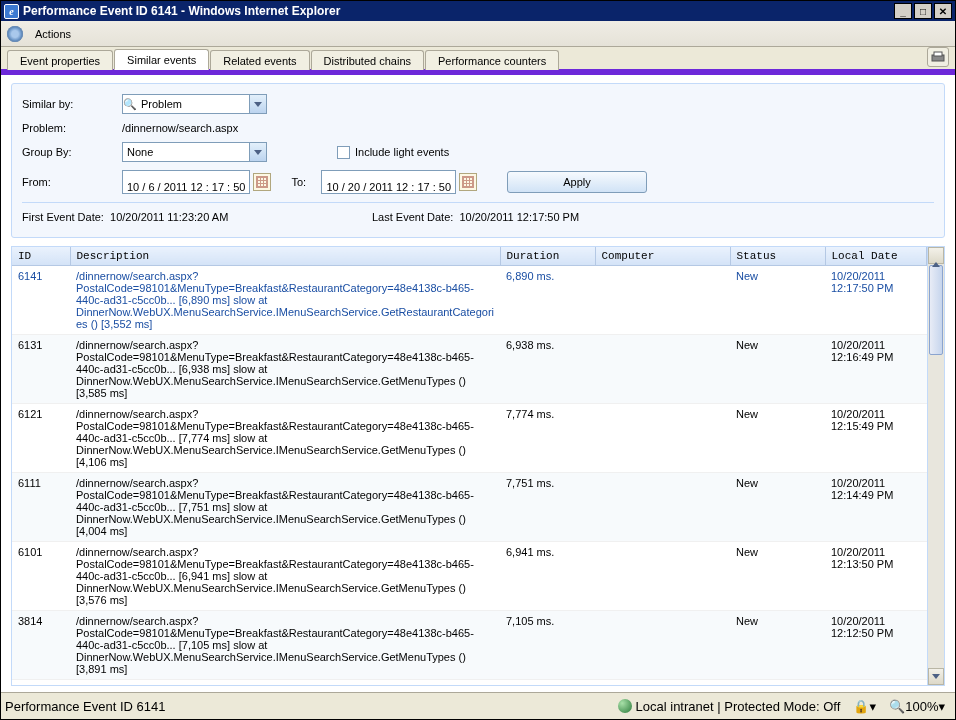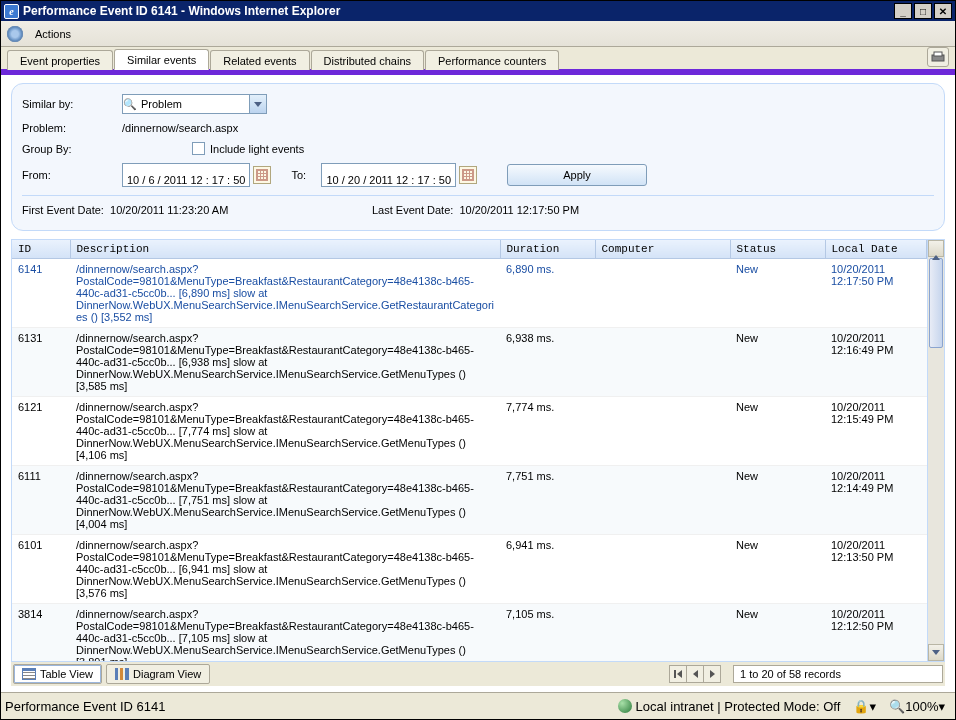--- a/index.html
+++ b/index.html
@@ -96,21 +96,21 @@
     flex:1;
     background:#fff;
     border-top:none;
     padding:8px 10px 6px 10px;
     display:flex;flex-direction:column;
     overflow:hidden;
   }
   .filters {
     border:1px solid #c3daf9;
     background:#f3f7fd;
-    border-radius:12px;
+    border-radius:3px;
     padding:10px 10px 14px 10px;
   }
   .filterrow {
     display:flex;
     align-items:center;
     margin-bottom:8px;
     font-size:11px;
   }
   .filterrow .lab { width: 100px; }
   .combo {
@@ -267,20 +267,26 @@
               <span class="chev"></span>
             </span>
       </div>
     </div>
     <div class="filterrow">
       <span class="lab">Problem:</span>
       <span>/dinnernow/search.aspx</span>
     </div>
     <div class="filterrow">
       <span class="lab">Group By:</span>
+      <div class="combo">
+        <span class="ctext">None</span>
+        <span class="cbtn">
+              <span class="chev"></span>
+            </span>
+      </div>
       <span style="width:70px"></span>
       <span class="checkbox"></span>
       <span>Include light events</span>
     </div>
     <div class="filterrow">
       <span class="lab">From:</span>
       <div class="datetime">
             <span>10 /  6 / 2011     12 : 17 : 50</span>
           </div>
       <span class="calbtn"></span>
@@ -383,44 +389,20 @@
             <span style="transform:rotate(180deg)"><span class="chev"></span></span>
           </div>
       <div class="thumb"></div>
       <div class="track"></div>
       <div class="arrow">
             <span class="chev"></span>
           </div>
     </div>
   </div>
 
-  <div class="footerbar">
-    <div class="viewbtn active">
-      <span class="micon table"></span>
-      <span>Table View</span>
-    </div>
-    <div class="viewbtn">
-      <span class="micon diagram"></span>
-      <span>Diagram View</span>
-    </div>
-    <div class="navbtns">
-      <div class="nbtn">
-            <span class="barleft">
-              <span class="lefttri"></span>
-            </span>
-          </div>
-      <div class="nbtn">
-            <span class="lefttri"></span>
-          </div>
-      <div class="nbtn">
-            <span class="righttri"></span>
-          </div>
-    </div>
-    <div class="pager">1 to 20 of 58 records</div>
-  </div>
 </div>
 
 <div class="statusbar">
   <span>Performance Event ID 6141</span>
   <span class="grow"></span>
   <span class="sseg" style="width:28px"></span>
   <span class="sseg" style="width:28px"></span>
   <span class="sseg" style="width:28px"></span>
   <span class="sseg" style="width:28px"></span>
   <span class="sseg">

